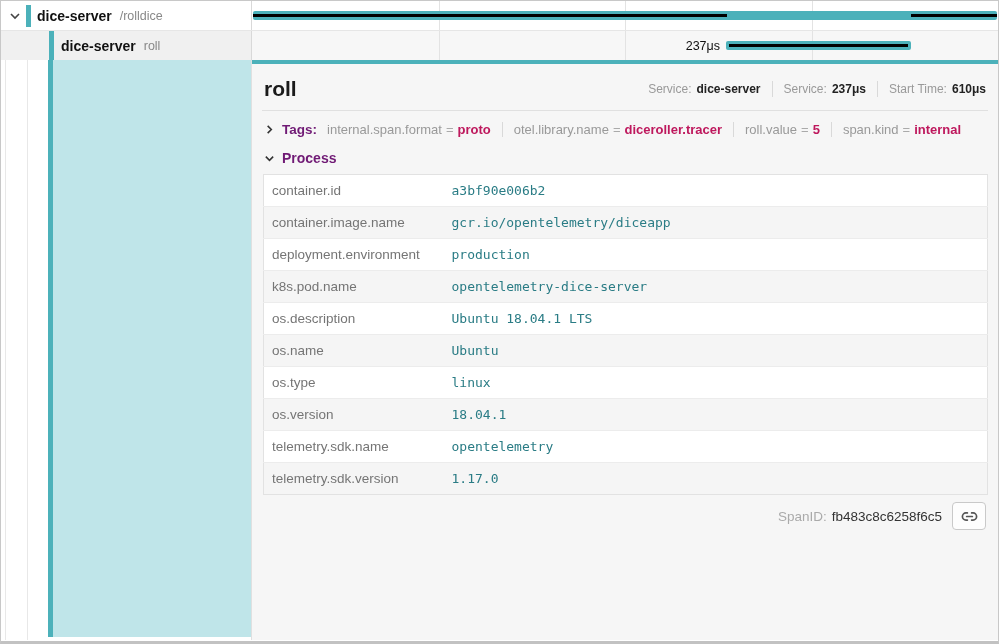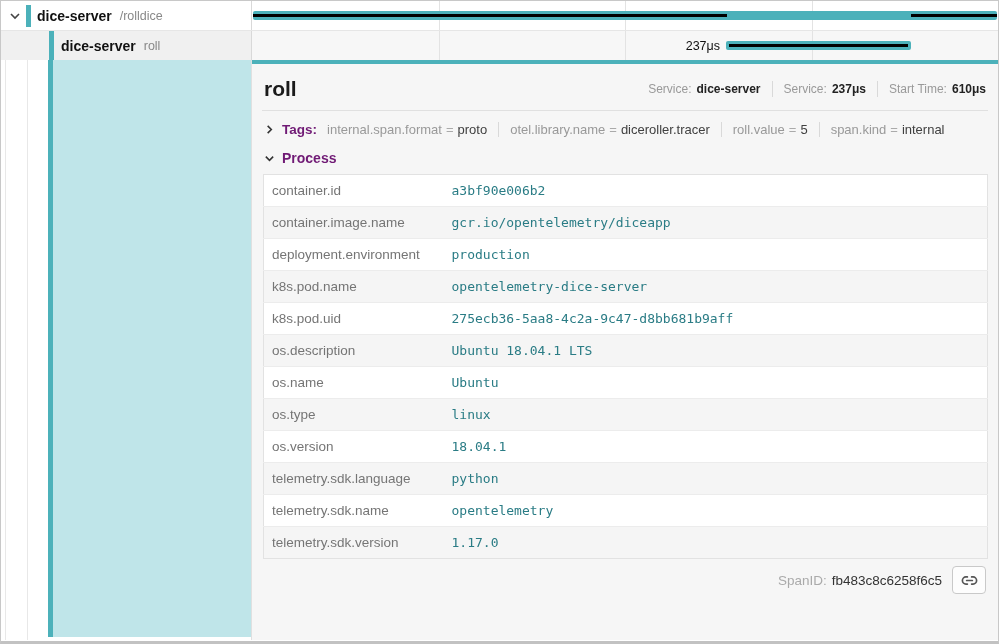--- a/index.html
+++ b/index.html
@@ -57,21 +57,21 @@
   .m-label { color:#999; margin-right:5px; }
   .m-val { color:#222; font-weight:bold; }
   .m-sep { width:1px; height:16px; background:#d9d9d9; margin:0 11px; }
 
   .tags-row { display:flex; align-items:center; padding:11px 2px 9px 2px; font-size:13px; }
   .acc-chev { width:11px; height:11px; color:#333; margin-right:7px; flex:none; }
   .acc-label { font-weight:bold; font-size:13.5px; color:#701a75; margin-right:10px; }
   .tag-item { white-space:nowrap; }
   .tag-key { color:#999; }
   .tag-eq { color:#aaa; margin:0 4px; }
-  .tag-val { color:#404040; font-weight:400; }
+  .tag-val { color:#be185d; font-weight:700; }
   .tag-sep { width:1px; height:15px; background:#d9d9d9; margin:0 11px; flex:none; }
 
   .proc-row { display:flex; align-items:center; padding:4px 2px 8px 2px; }
   .proc-row .acc-label { font-size:14px; }
 
   table.kv { border-collapse:collapse; width:725px; margin-left:1px;
              background:#fff; border:1px solid #e2e2e2; }
   table.kv tr { height:32px; }
   table.kv tr:nth-child(even) { background:#f5f5f5; }
   table.kv tr + tr td { border-top:1px solid #ececec; }
@@ -198,42 +198,34 @@
             </tr>
           <tr>
               <td class="k">deployment.environment</td>
               <td class="v">production</td>
             </tr>
           <tr>
               <td class="k">k8s.pod.name</td>
               <td class="v">opentelemetry-dice-server</td>
             </tr>
           <tr>
-              <td class="k">k8s.pod.uid</td>
-              <td class="v">275ecb36-5aa8-4c2a-9c47-d8bb681b9aff</td>
-            </tr>
-          <tr>
               <td class="k">os.description</td>
               <td class="v">Ubuntu 18.04.1 LTS</td>
             </tr>
           <tr>
               <td class="k">os.name</td>
               <td class="v">Ubuntu</td>
             </tr>
           <tr>
               <td class="k">os.type</td>
               <td class="v">linux</td>
             </tr>
           <tr>
               <td class="k">os.version</td>
               <td class="v">18.04.1</td>
-            </tr>
-          <tr>
-              <td class="k">telemetry.sdk.language</td>
-              <td class="v">python</td>
             </tr>
           <tr>
               <td class="k">telemetry.sdk.name</td>
               <td class="v">opentelemetry</td>
             </tr>
           <tr>
               <td class="k">telemetry.sdk.version</td>
               <td class="v">1.17.0</td>
             </tr>
         </tbody>

